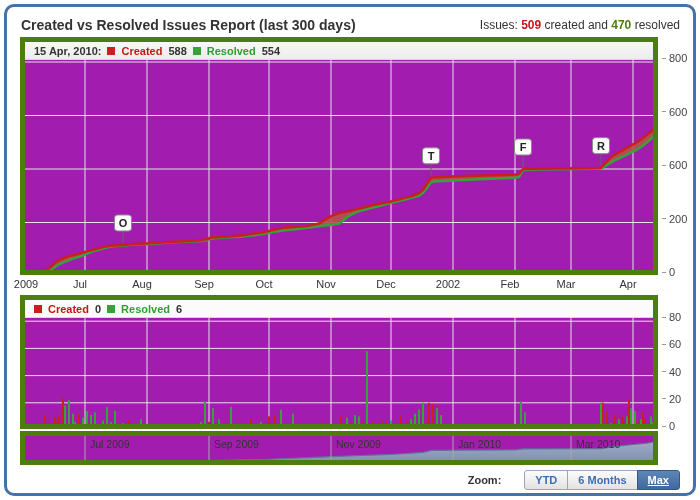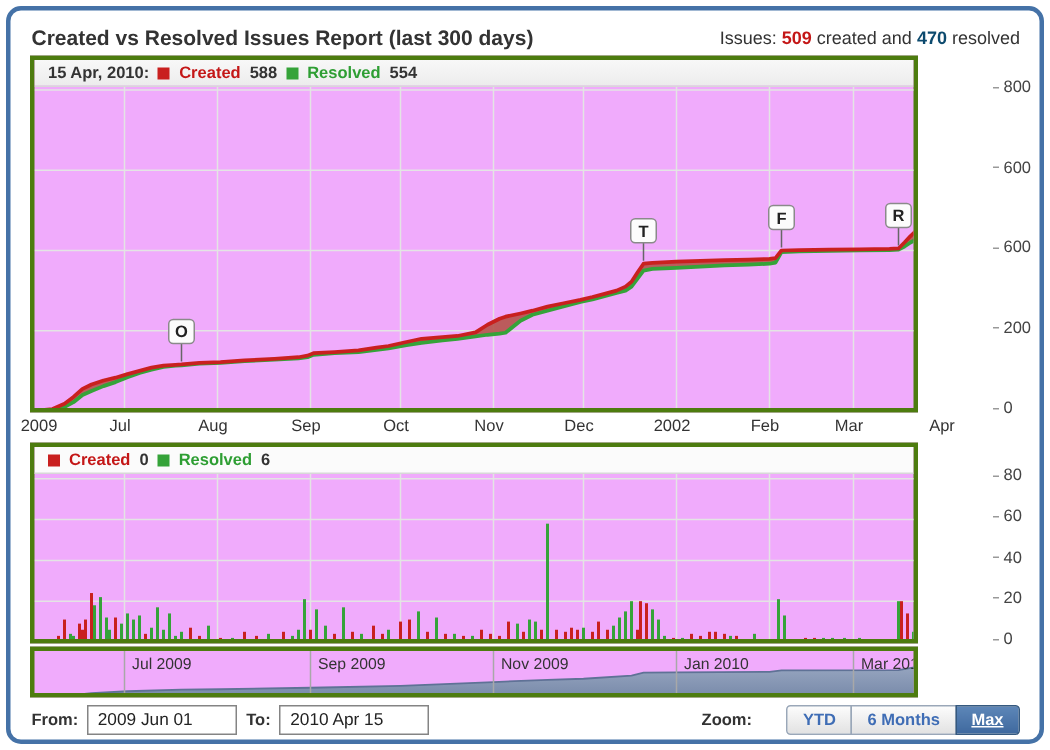--- a/index.html
+++ b/index.html
@@ -3,22 +3,22 @@
 <meta charset="utf-8">
 <style>
   html,body{margin:0;padding:0;}
   body{width:700px;height:500px;background:#fff;font-family:"Liberation Sans",sans-serif;position:relative;}
   .panel{position:absolute;left:4px;top:4px;width:692px;height:492px;border:3px solid #4572a7;border-radius:10px;background:#fff;box-sizing:border-box;}
   .header{position:absolute;left:14px;right:13px;top:8px;height:20px;display:flex;justify-content:space-between;align-items:center;}
   .title{font-size:14px;font-weight:bold;color:#333;}
   .summary{font-size:12px;color:#333;}
   .summary .num{font-weight:bold;}
   .num.red{color:#c41717;}
-  .num.green{color:#0c4a6e;}
-  .chartcol{position:absolute;left:13px;width:592px;box-sizing:border-box;border:3px solid #4d7c0f;background:#f0abfc;overflow:hidden;}
+  .num.green{color:#4d7c0f;}
+  .chartcol{position:absolute;left:13px;width:638px;box-sizing:border-box;border:5px solid #4d7c0f;background:#a21caf;overflow:hidden;}
   #c1{top:30px;height:238px;}
   #c2{top:288px;height:134px;}
   #nav{top:424px;height:34px;}
   .legend{height:18px;background:linear-gradient(#f8f8f8,#ececec);border-bottom:1px solid #d8d8d8;display:flex;align-items:center;gap:6px;padding:0 9px;font-size:11px;font-weight:bold;color:#333;box-sizing:border-box;}
   .legend.plain{background:#fbfbfb;}
   .sw{width:8px;height:8px;display:inline-block;}
   .lbl-created{color:#c41717;}
   .lbl-resolved{color:#2e9e33;}
   svg{display:block;}
   .axis{position:absolute;left:655px;width:32px;font-size:11px;color:#444;}
@@ -297,26 +297,20 @@
         <line x1="306" y1="0" x2="306" y2="32" stroke="#a8a8a8" stroke-width="1"></line>
         <text x="311" y="12" font-size="10.5" fill="#333" font-family="Liberation Sans, sans-serif">Nov 2009</text>
         <line x1="428" y1="0" x2="428" y2="32" stroke="#a8a8a8" stroke-width="1"></line>
         <text x="433" y="12" font-size="10.5" fill="#333" font-family="Liberation Sans, sans-serif">Jan 2010</text>
         <line x1="546" y1="0" x2="546" y2="32" stroke="#a8a8a8" stroke-width="1"></line>
         <text x="551" y="12" font-size="10.5" fill="#333" font-family="Liberation Sans, sans-serif">Mar 2010</text>
       </svg>
   </div>
 
   <div class="controls">
-    <div class="grp">
-      <b>From:</b>
-      <input value="2009 Jun 01" style="">
-      <b>To:</b>
-      <input value="2010 Apr 15" style="">
-    </div>
     <div class="zoomgrp">
       <b class="zlabel">Zoom:</b>
       <button class="zbtn first">YTD</button>
       <button class="zbtn">6 Months</button>
       <button class="zbtn last active">Max</button>
     </div>
   </div>
 
 </div>
 

